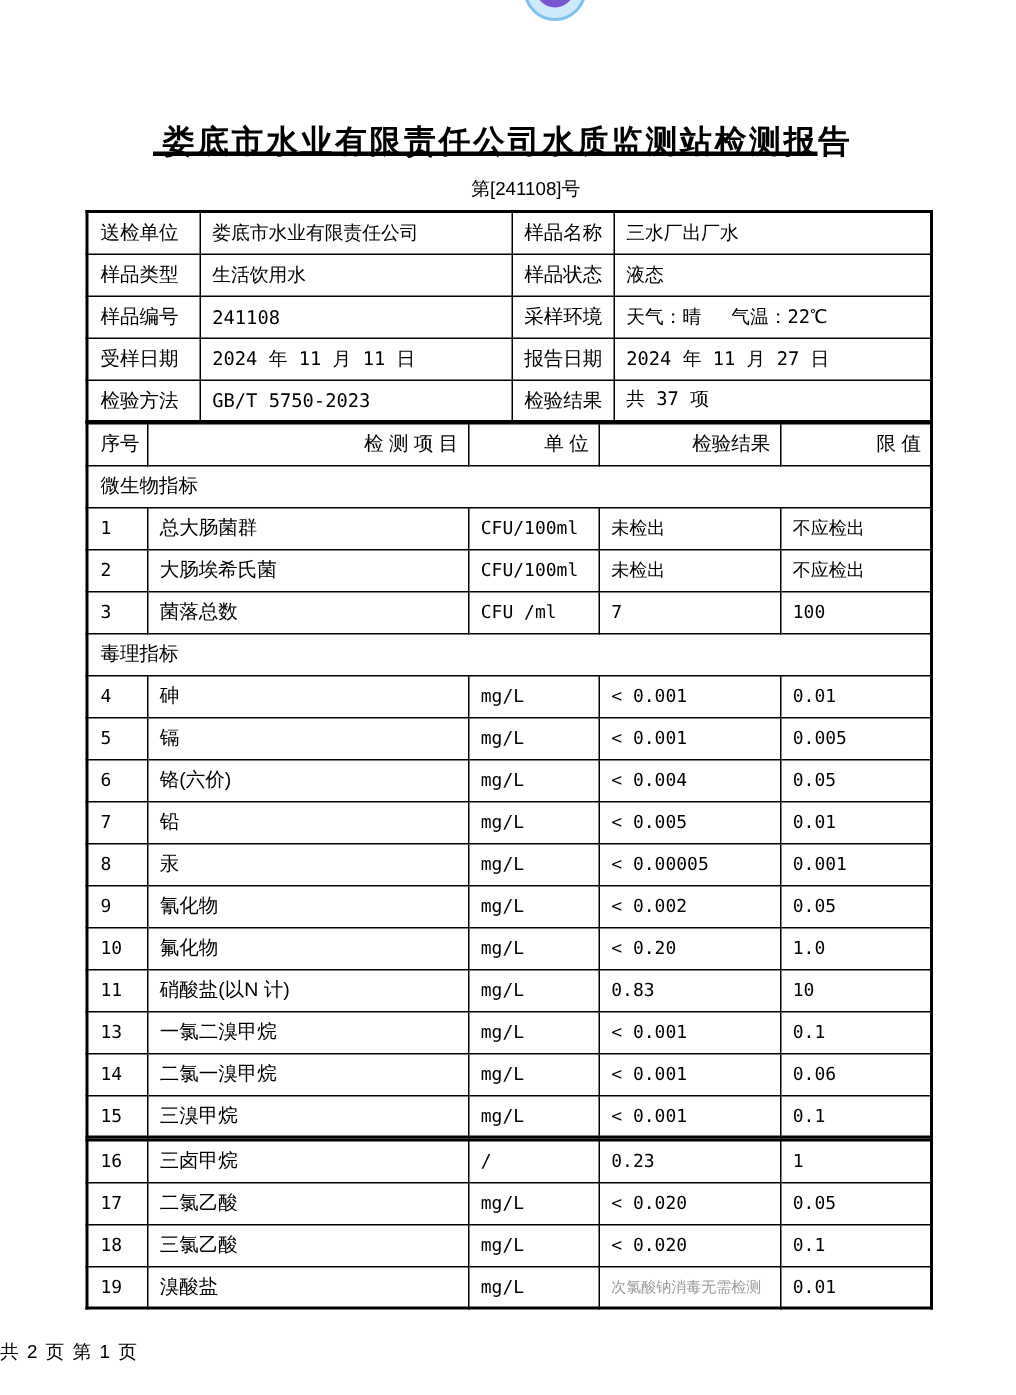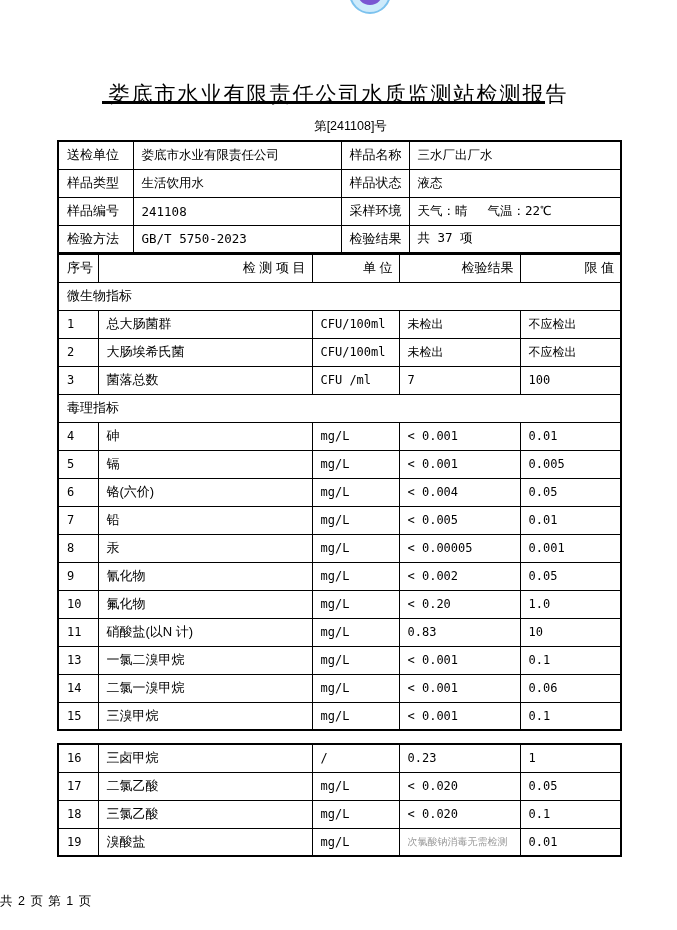--- a/index.html
+++ b/index.html
@@ -13,38 +13,38 @@
   .logo {
     position:absolute; left:349px; top:-28px; width:42px; height:42px;
     border-radius:50%; background:#cdeafb; border:2px solid #7cc2ee;
   }
   .logo .ring {
     position:absolute; left:6px; top:5px; width:26px; height:26px;
     border-radius:50%; background:#eae6fb; border:5px solid #7a55d2;
   }
   .title {
     position:absolute; top:80px; left:0; width:100%;
-    text-align:center; font-size:21px; font-weight:normal; letter-spacing:2px;
+    text-align:center; font-size:21px; font-weight:bold; letter-spacing:2px;
   }
   .title-underline {
     position:absolute; top:101px; left:102px; width:443px; height:3px; background:#000;
   }
   .report-no {
     position:absolute; top:118px; left:12px; width:100%;
     text-align:center; font-size:12.5px;
   }
   .tables { position:absolute; top:140px; left:57px; width:605px; }
   table { border-collapse:collapse; table-layout:fixed; width:563px; }
   table, td, th { border:1px solid #000; }
   table { border-width:2px; }
   td { font-size:13px; vertical-align:middle; padding:0 6px 0 8px; overflow:hidden; white-space:nowrap; }
   #info-table td { height:28px; }
   #main-table { margin-top:-1px; }
   #main-table td, #cont-table td { height:28px; }
-  #cont-table { margin-top:12px; }
+  #cont-table { margin-top:0; }
   td.hdr { font-size:13px;text-align:right; }
   td.section { font-size:13px; height:25px; }
   td.num, td.unit, td.result, td.limit, td.val { font-family:"DejaVu Sans Mono","Liberation Mono",monospace; font-size:12px; }
   td.val { font-size:12.5px; }
   td.result.muted { font-size:10px; color:#9a9a9a; letter-spacing:0; }
   .footer {
     position:absolute; top:893px; left:0; width:100%;
     font-size:12.5px; letter-spacing:1px;
   }
 </style>
@@ -81,20 +81,26 @@
     <td>样品类型</td>
     <td class="val">生活饮用水</td>
     <td>样品状态</td>
     <td class="val">液态</td>
   </tr>
           <tr>
     <td>样品编号</td>
     <td class="val">241108</td>
     <td>采样环境</td>
     <td class="val">天气：晴　 气温：22℃</td>
+  </tr>
+          <tr>
+    <td>受样日期</td>
+    <td class="val">2024 年  11 月 11 日</td>
+    <td>报告日期</td>
+    <td class="val">2024 年 11 月  27 日</td>
   </tr>
           <tr>
     <td>检验方法</td>
     <td class="val">GB/T 5750-2023</td>
     <td>检验结果</td>
     <td class="val">共  37  项</td>
   </tr>
         </tbody>
     </table>
 

